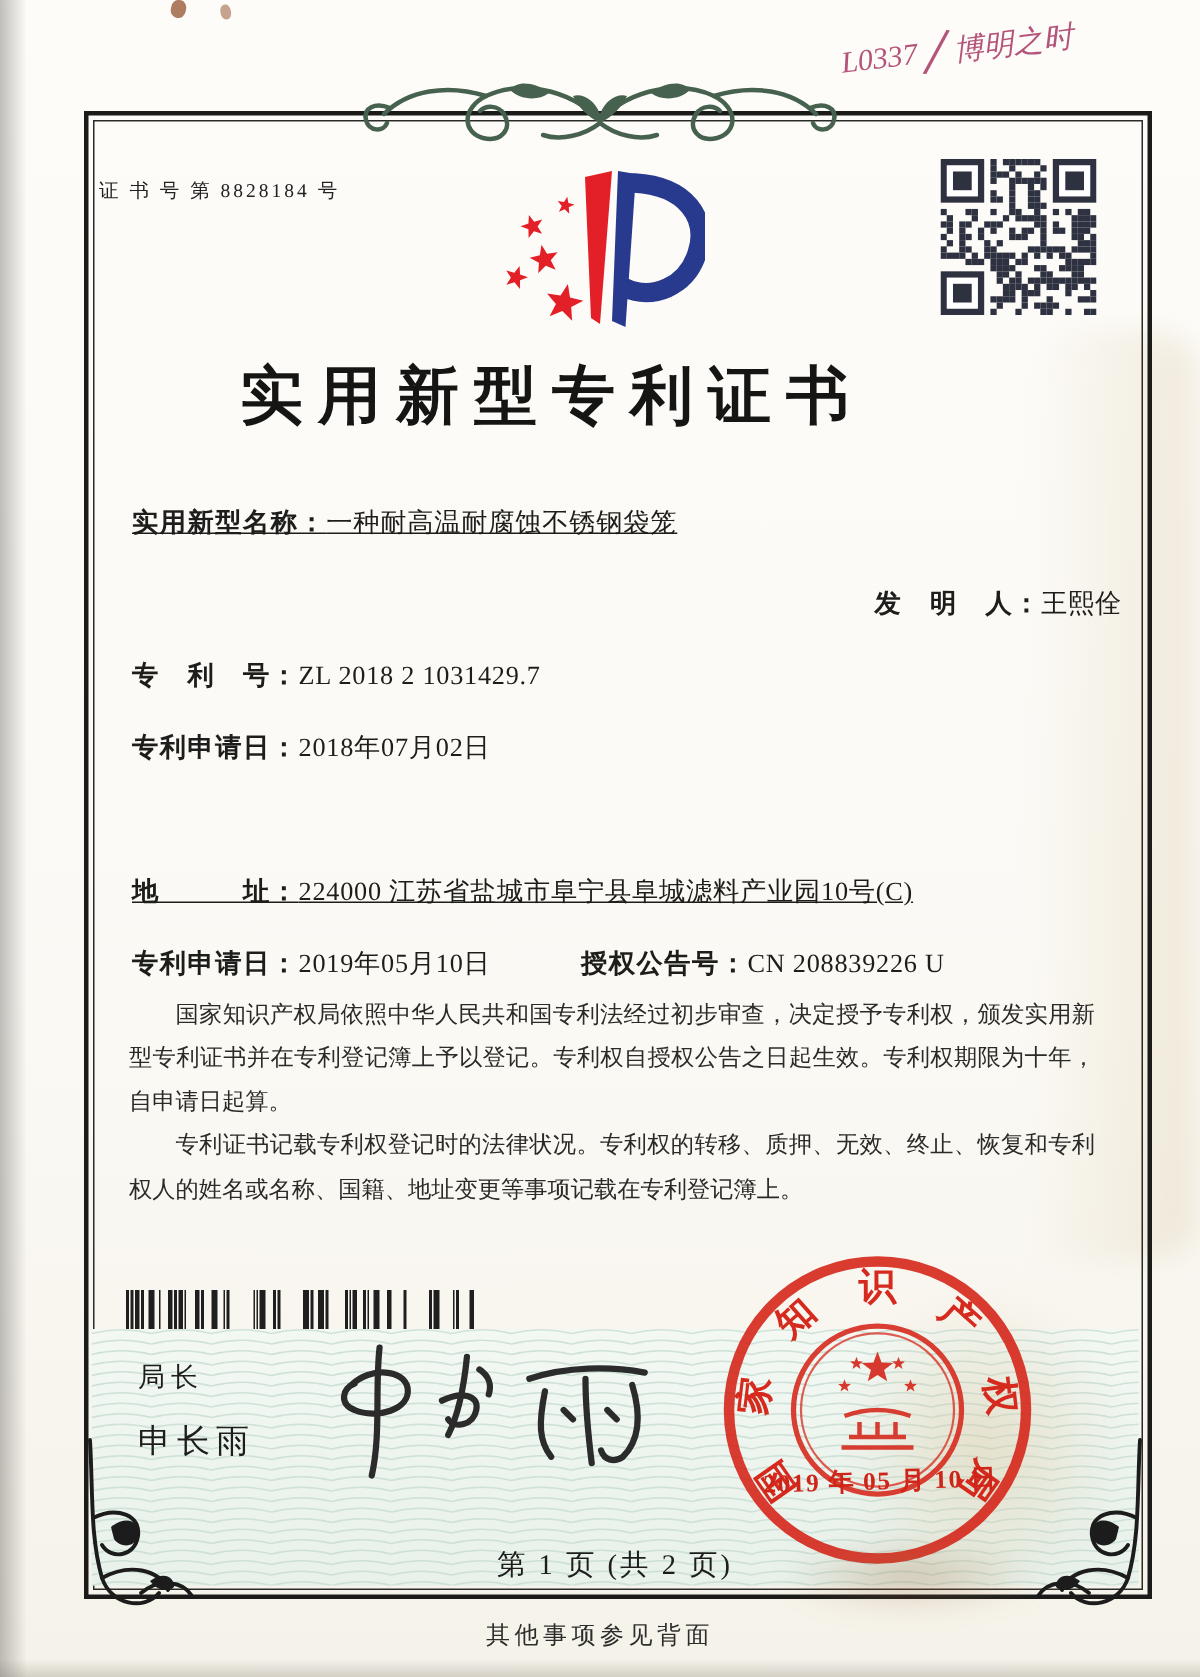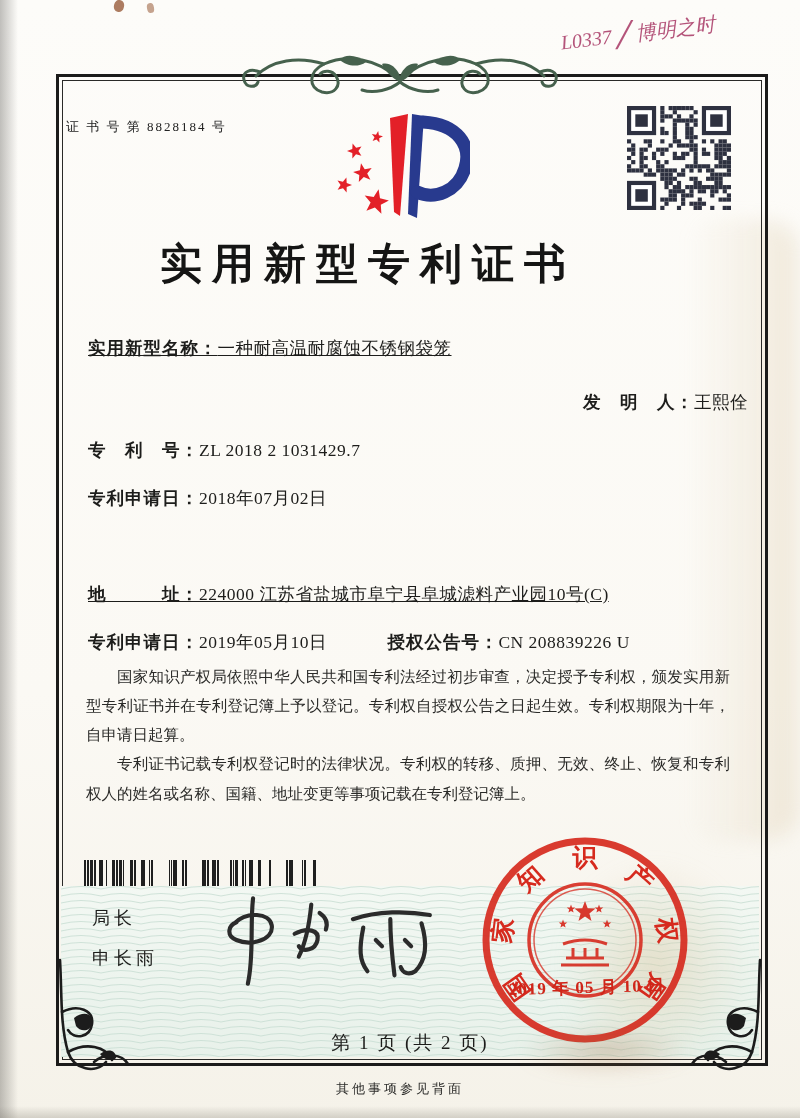--- a/index.html
+++ b/index.html
@@ -39,27 +39,27 @@
   .grant-pair{margin-left:56px;}
   
   #body-text{left:86px;top:662px;width:644px;font-size:15.5px;line-height:1.88;
     color:#2a2a28;text-align:justify;}
   #body-text p{margin:0;text-indent:2em;}
   
   #band-bg{left:61px;top:886px;width:698px;height:171px;
     background:linear-gradient(180deg,#f3f8f3,#e8f1ea);}
   
   #signer-title{left:92px;top:906px;font-size:18px;letter-spacing:4px;}
-  #signer-name{left:92px;top:946px;font-size:18px;letter-spacing:4px;}
+  #signer-name{left:92px;top:946px;font-size:22px;letter-spacing:4px;}
   
   #seal{left:478px;top:836px;width:214px;height:214px;}
   #seal-date{left:480px;top:976px;width:214px;text-align:center;font-size:17px;font-weight:bold;
     color:#cf2519;letter-spacing:1px;transform:rotate(-1.5deg);}
   #page-info{left:62px;top:1030px;width:696px;text-align:center;font-size:19px;letter-spacing:2px;}
-  #back-note{left:0;top:1080px;width:800px;text-align:center;font-size:13px;letter-spacing:3px;color:#2c2c2a;}
+  #back-note{left:0;top:1080px;width:800px;text-align:center;font-size:16px;letter-spacing:3px;color:#2c2c2a;}
   svg{display:block;}
 </style>
 </head>
 <body>
 
 <div id="paper">
 
   <div class="abs staple" style="left:114px;top:0;width:10px;height:12px;transform:rotate(12deg);"></div>
   <div class="abs staple" style="left:147px;top:3px;width:7px;height:10px;opacity:.7;transform:rotate(-10deg);"></div>
   <div class="abs blob" id="stain-right"></div>

